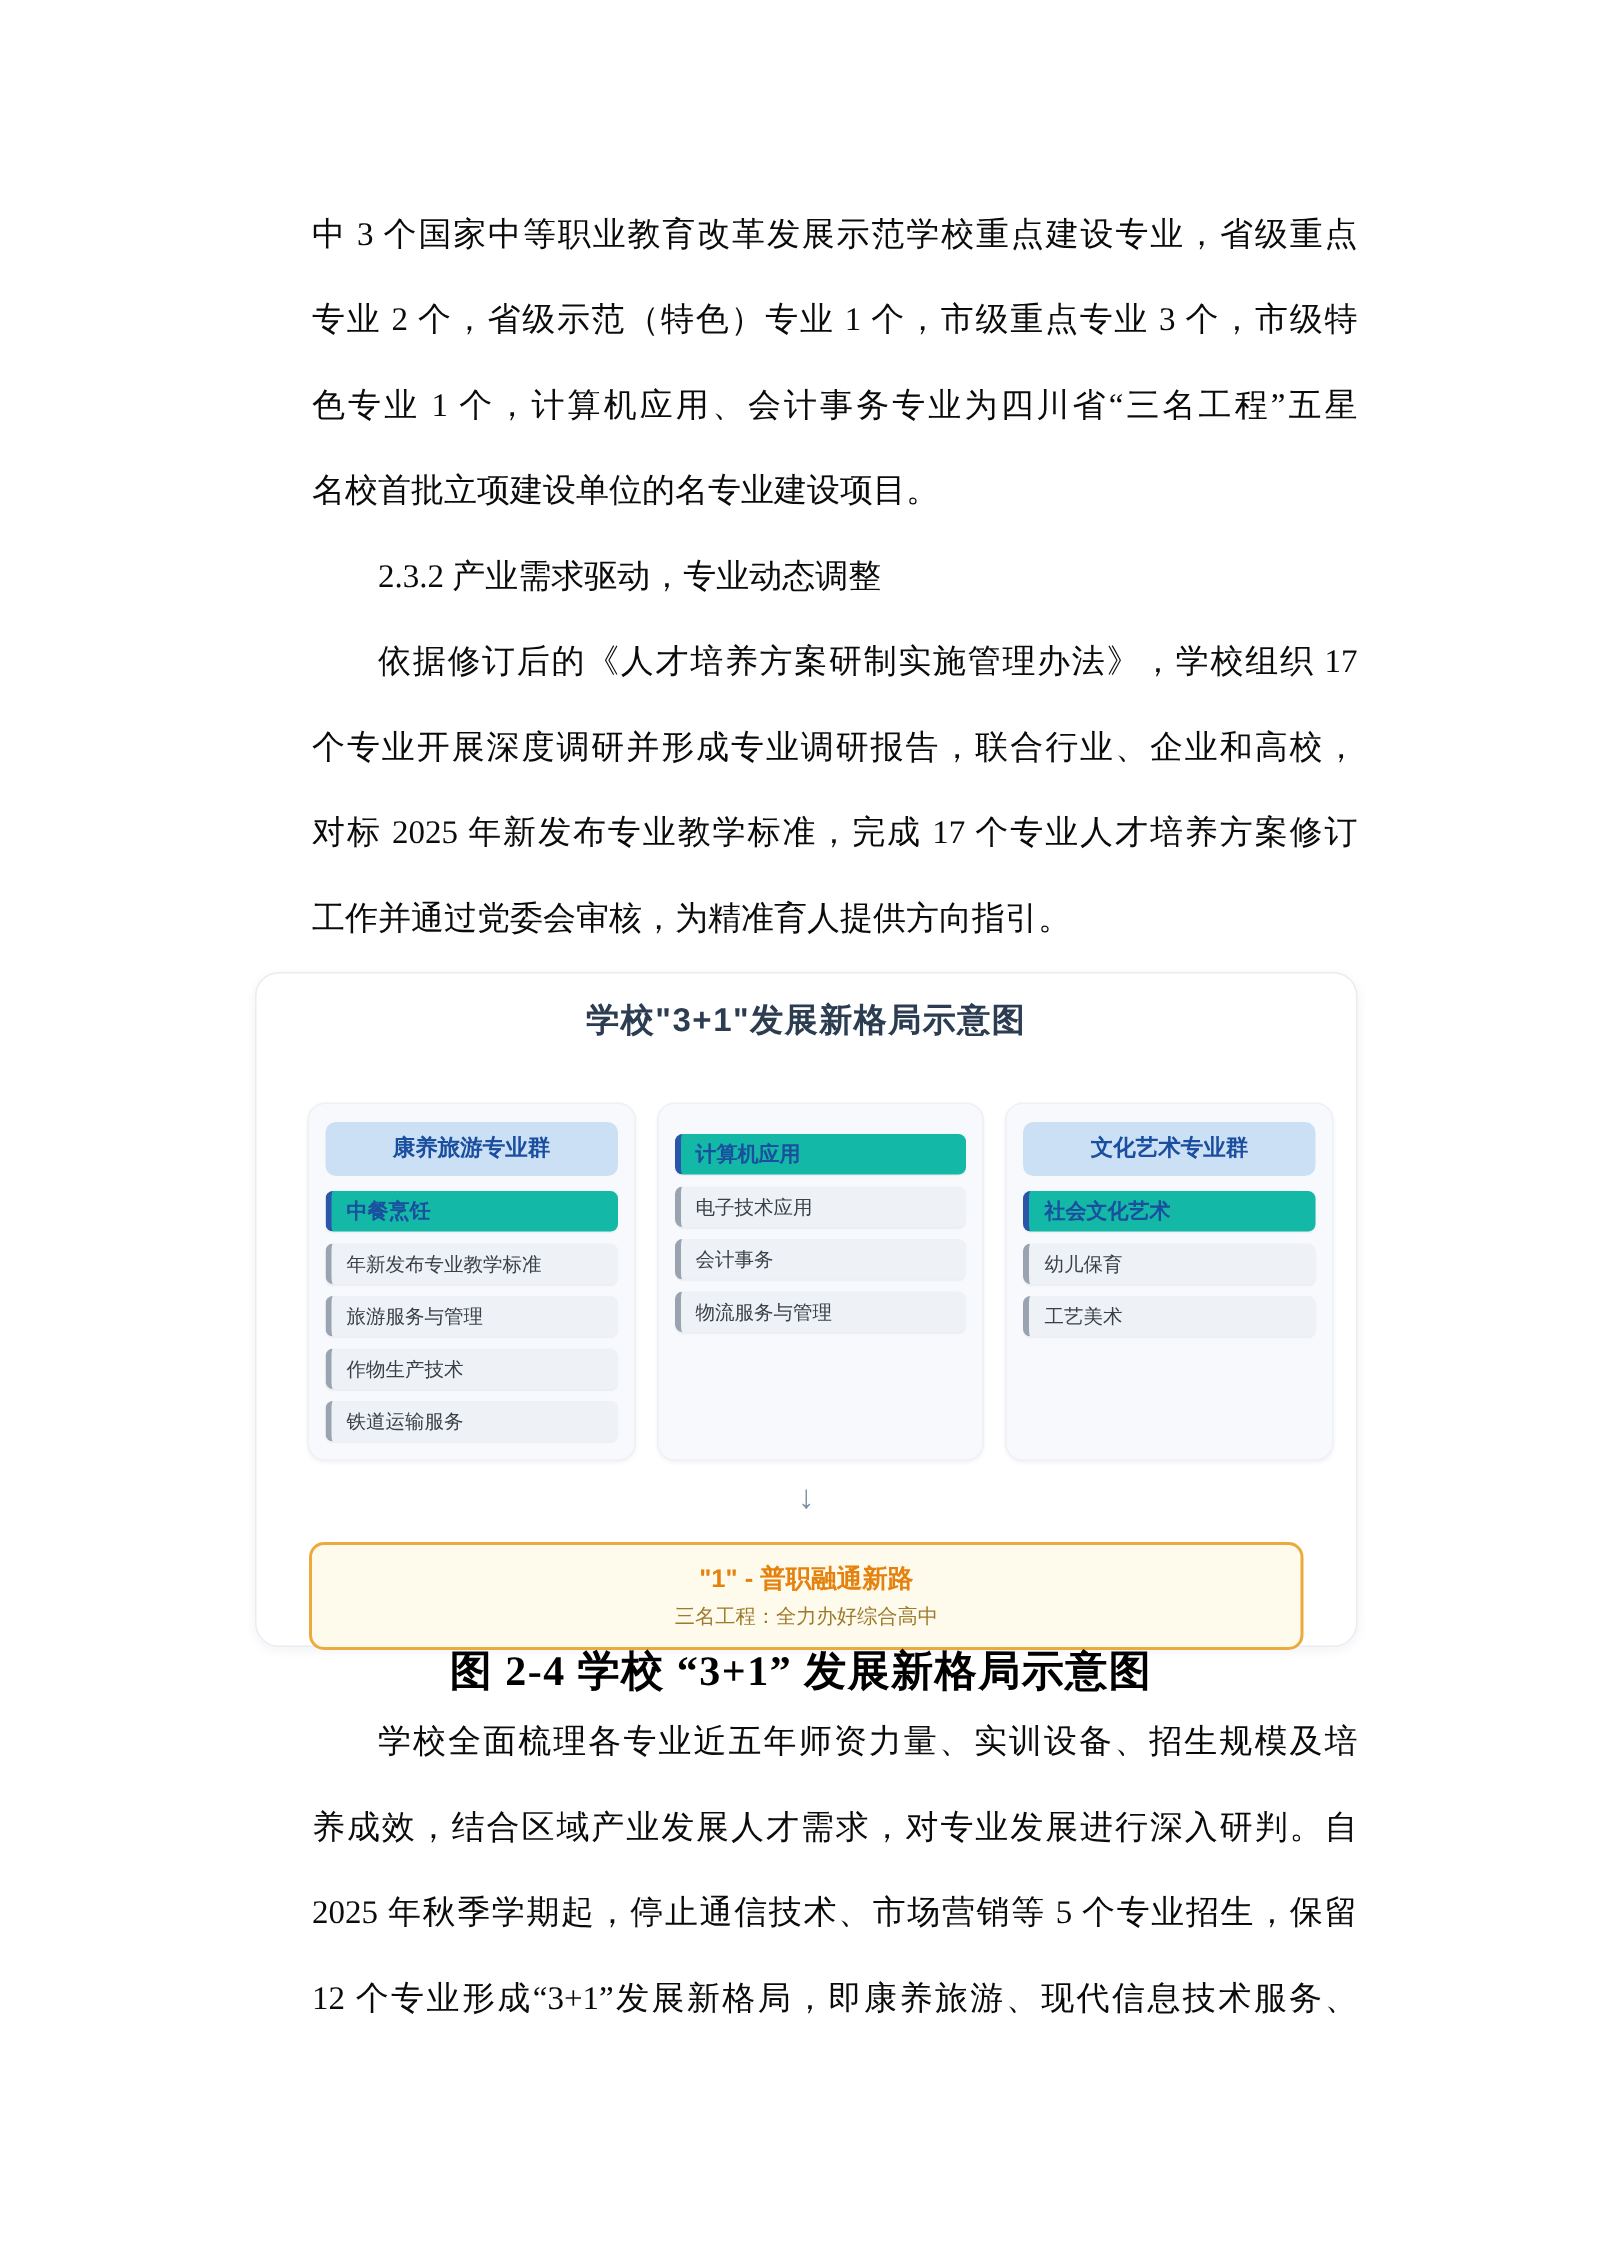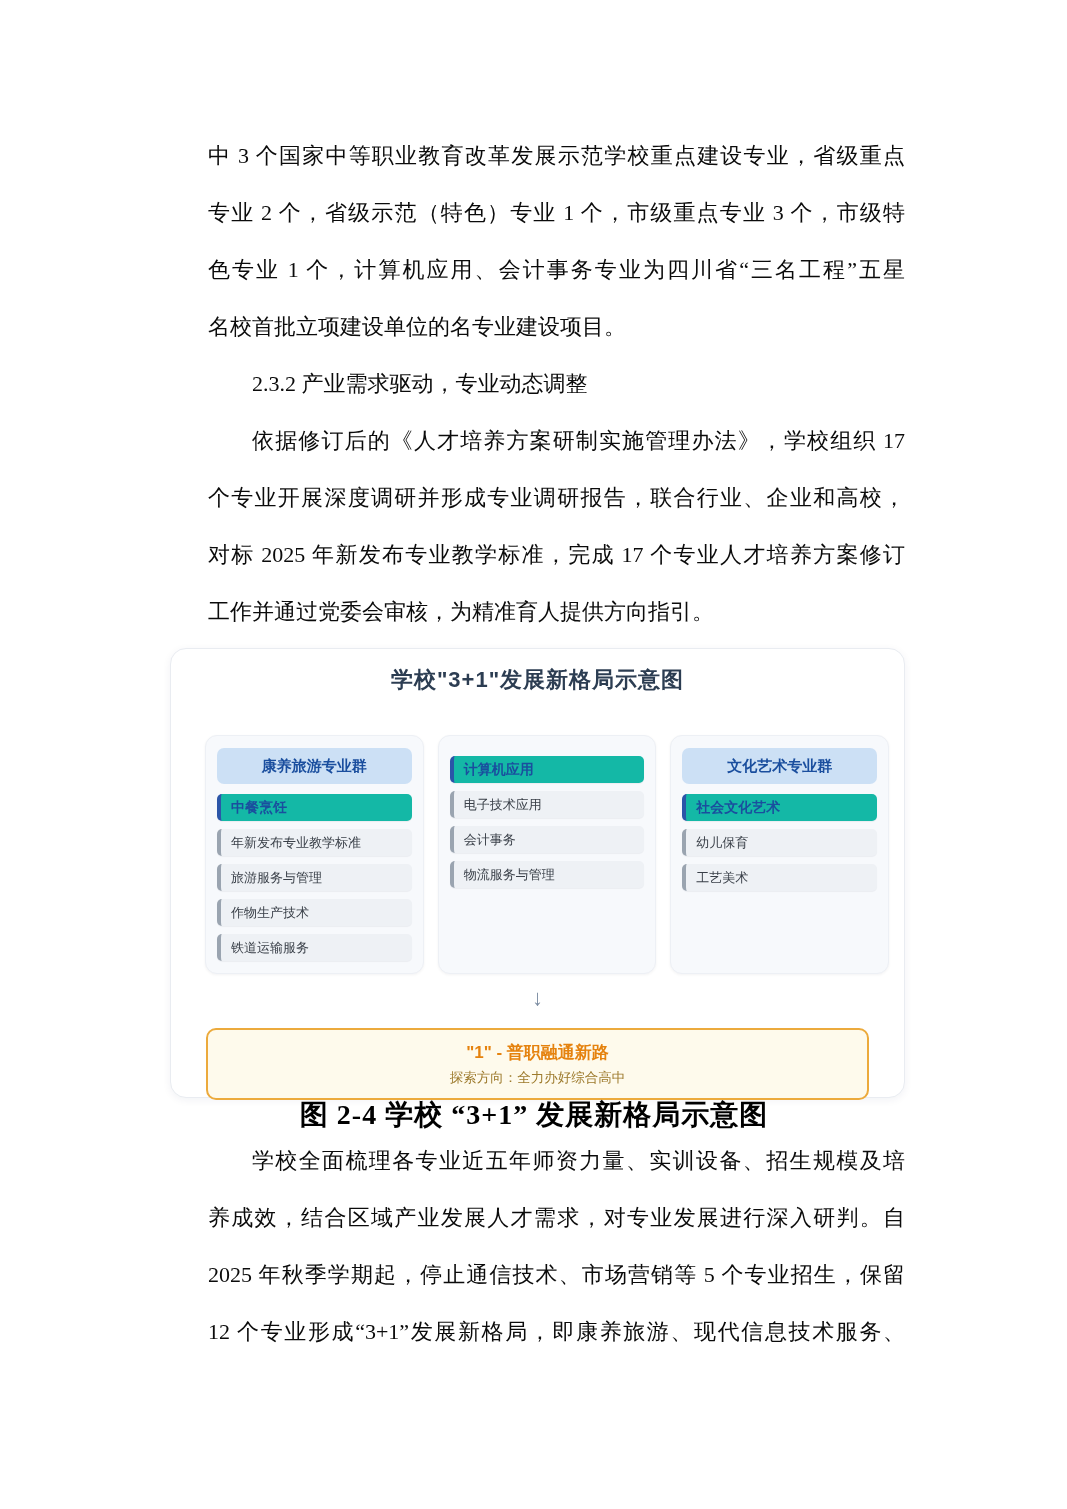--- a/index.html
+++ b/index.html
@@ -190,21 +190,21 @@
           <div class="pill">幼儿保育</div>
           <div class="pill">工艺美术</div>
         </div>
 
       </div>
 
       <div class="arrow-row">↓</div>
 
       <div class="banner">
         <div class="banner-title">"1" - 普职融通新路</div>
-        <div class="banner-subtitle">探索方向：全力办好综合高中</div>
+        <div class="banner-subtitle">三名工程：全力办好综合高中</div>
       </div>
     </div>
 
     <div class="figure-caption">图 2-4 学校 “3+1” 发展新格局示意图</div>
 
     <div>
       <div class="line fill indent">学校全面梳理各专业近五年师资力量、实训设备、招生规模及培</div>
       <div class="line fill">养成效，结合区域产业发展人才需求，对专业发展进行深入研判。自</div>
       <div class="line fill">2025 年秋季学期起，停止通信技术、市场营销等 5 个专业招生，保留</div>
       <div class="line fill">12 个专业形成“3+1”发展新格局，即康养旅游、现代信息技术服务、</div>

